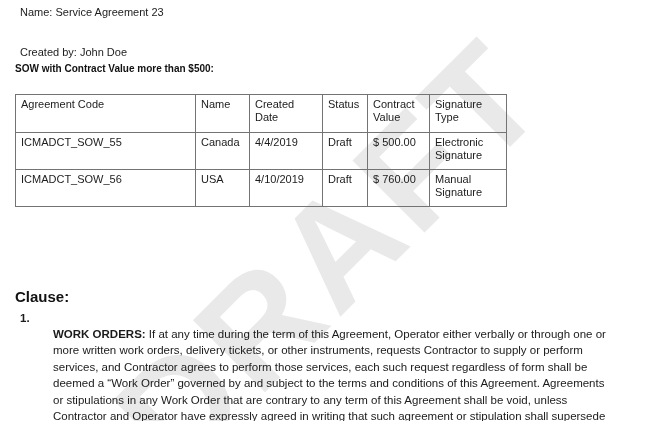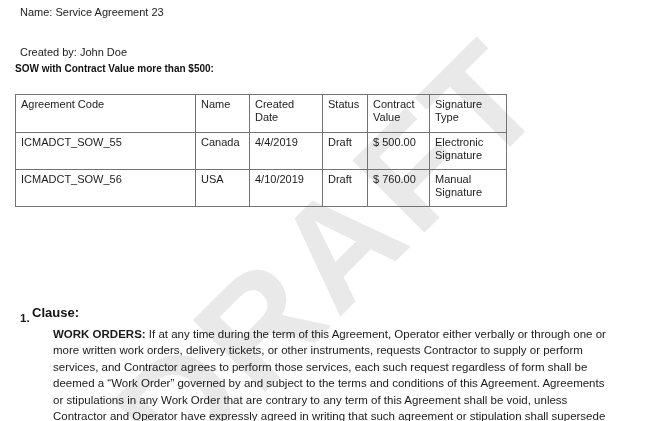--- a/index.html
+++ b/index.html
@@ -54,21 +54,21 @@
     padding:3px 2px 0 5px;
     font-weight:normal;
     background:transparent;
     overflow:hidden;
   }
   table.sow thead tr{height:38px;}
   table.sow tbody tr{height:37px;}
   td.code-cell{vertical-align:middle;padding-left:26px;padding-top:0;margin-top:10px;}
   .clause-heading{
     position:absolute;left:15px;top:288px;
-    font-size:13px;font-weight:bold;margin:17px;color:#111;
+    font-size:15px;font-weight:bold;margin:0;color:#111;
   }
   .clause-item{
     position:absolute;left:20px;top:310px;
     display:flex;
     width:608px;
   }
   .clause-num{
     font-size:11.5px;font-weight:bold;
     width:17px;flex:0 0 17px;
     line-height:16.4px;

